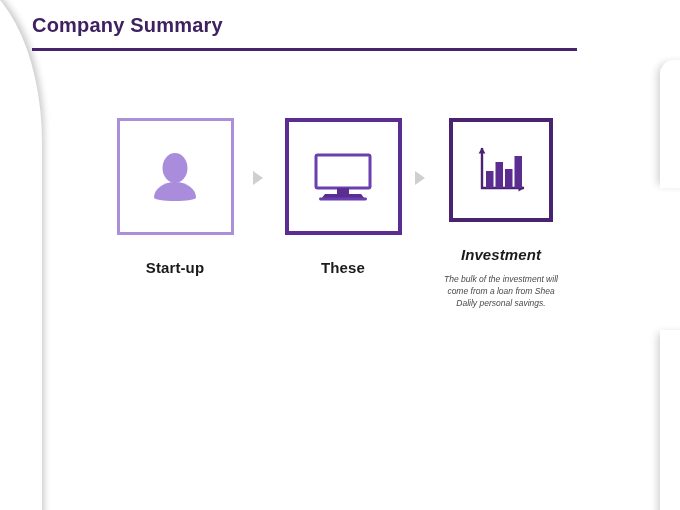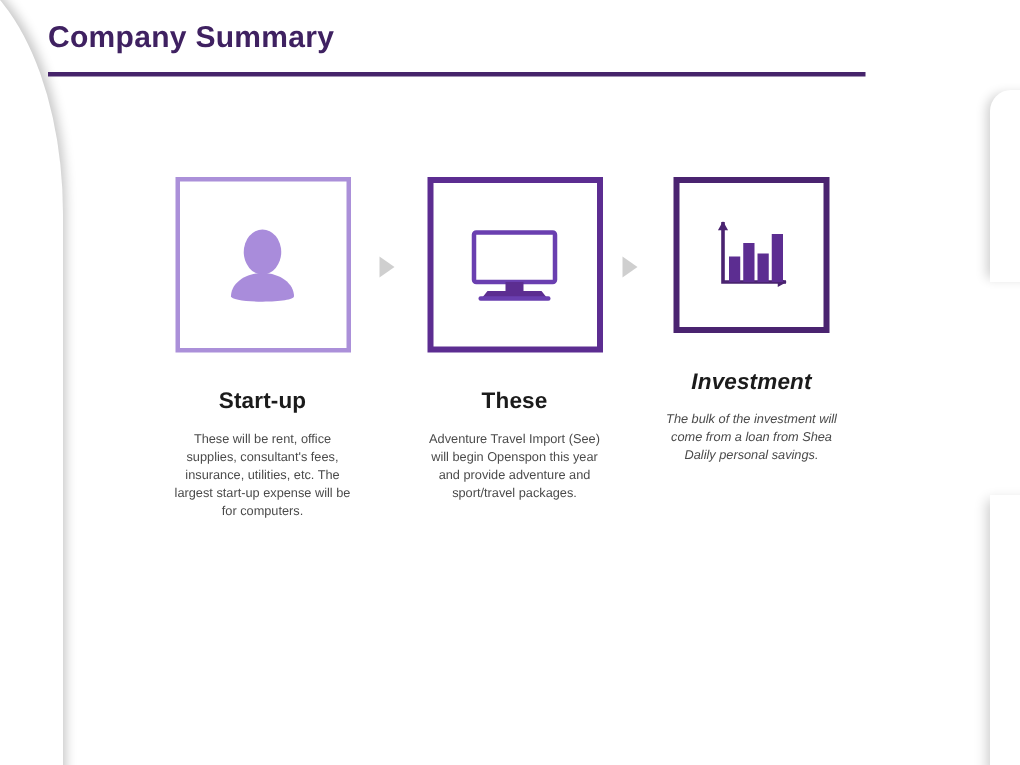--- a/index.html
+++ b/index.html
@@ -180,38 +180,36 @@
     <div class="col col-1">
       <div class="icon-box icon-box-1">
         <span>
           <svg width="54" height="52" viewBox="0 0 54 52" aria-hidden="true">
             <ellipse cx="27" cy="17" rx="12.5" ry="15" fill="#a98cdb"></ellipse>
             <path d="M27 31c-12 0-21 7.2-21 15.5 0 2.2 9.4 3.6 21 3.6s21-1.4 21-3.6C48 38.2 39 31 27 31z" fill="#a98cdb"></path>
           </svg>
         </span>
       </div>
       <div class="step-title">Start-up</div>
-      <div class="step-body">These will be rent, office supplies, consultant's fees, insurance, utilities, etc. The largest start-up expense will be for computers.</div>
     </div>
 
     <div class="arrow arrow-1"></div>
 
     <div class="col col-2">
       <div class="icon-box icon-box-2">
         <span>
           <svg width="62" height="50" viewBox="0 0 62 50" aria-hidden="true">
             <rect x="4" y="3" width="54" height="33" rx="1.5" fill="#ffffff" stroke="#6a3fb0" stroke-width="3"></rect>
             <rect x="25" y="36" width="12" height="6" fill="#5c2d91"></rect>
             <path d="M13 42h36l4 5H9z" fill="#5c2d91"></path>
             <rect x="7" y="45.5" width="48" height="3" rx="1.4" fill="#6a3fb0"></rect>
           </svg>
         </span>
       </div>
       <div class="step-title">These</div>
-      <div class="step-body">Adventure Travel Import (See) will begin Openspon this year and provide adventure and sport/travel packages.</div>
     </div>
 
     <div class="arrow arrow-2"></div>
 
     <div class="col col-3">
       <div class="icon-box icon-box-3">
         <span>
           <svg width="54" height="50" viewBox="0 0 54 50" aria-hidden="true">
 
             <path d="M8 3v40h42" fill="none" stroke="#4a2370" stroke-width="2.4"></path>

